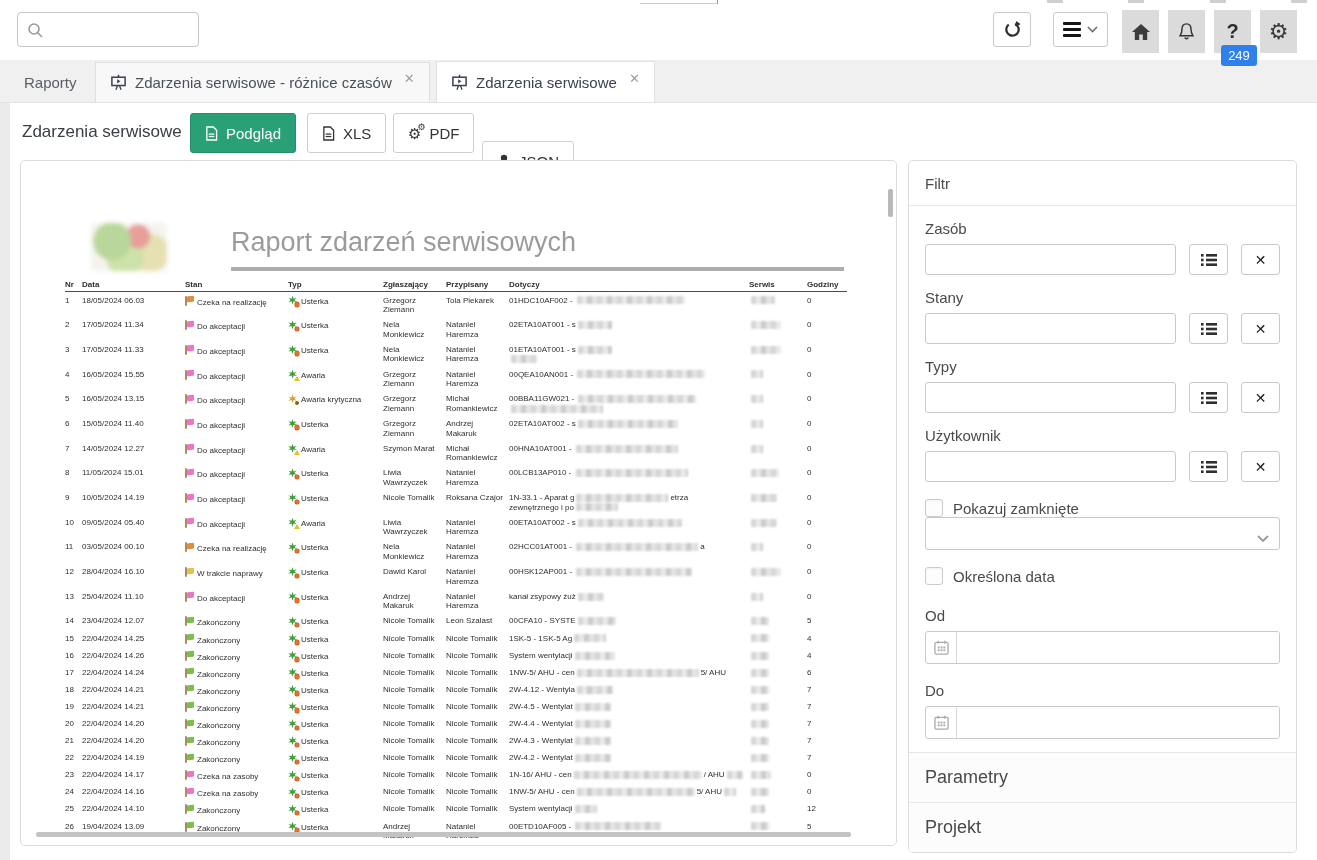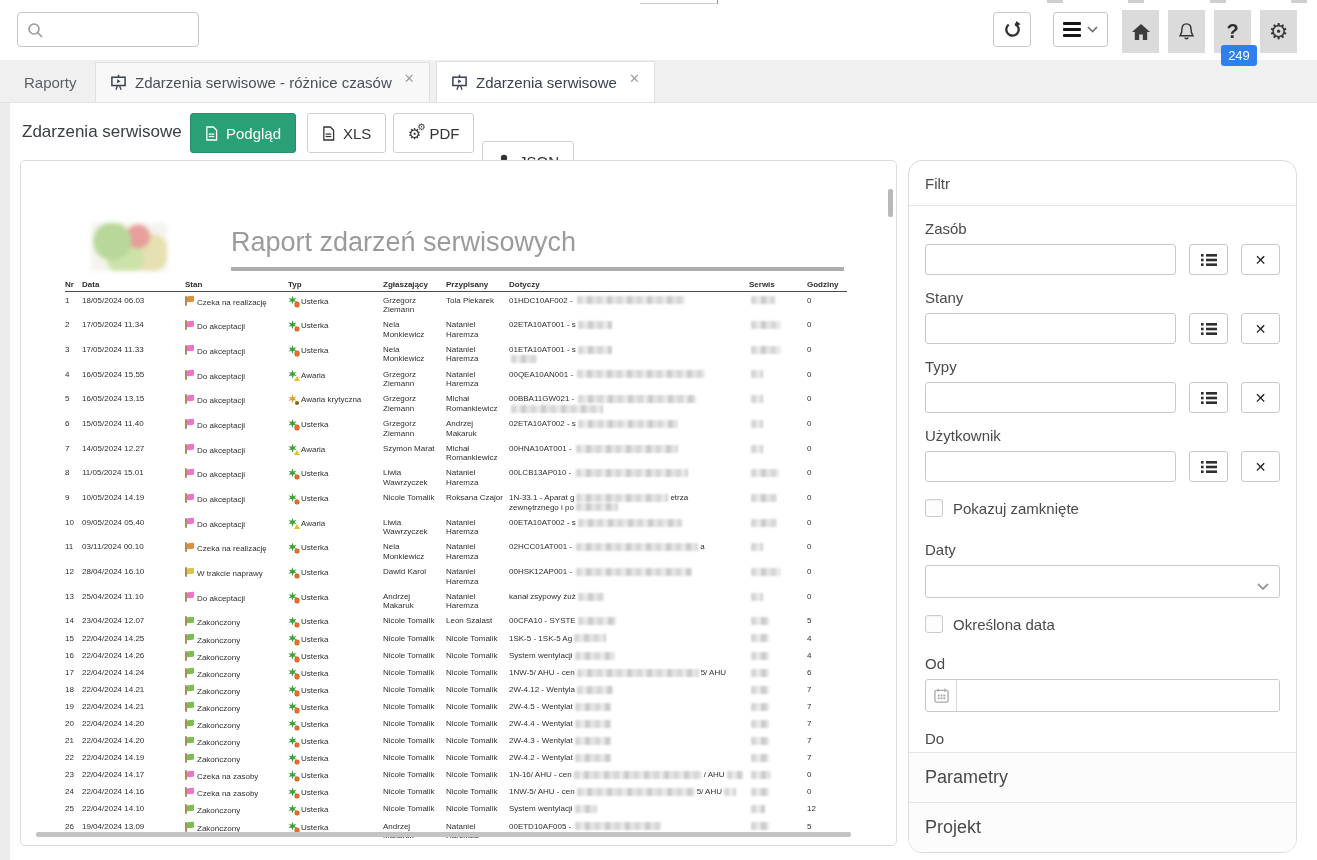--- a/index.html
+++ b/index.html
@@ -77,21 +77,21 @@
   .typ-k::before{background:#d7a232;}
   .typ-u::after{content:"";position:absolute;right:-2px;bottom:-2px;width:4.5px;height:4.5px;border-radius:50%;
                 background:#e8712a;box-shadow:0 0 0 0.5px #b4511b;}
   .typ-a::after{content:"";position:absolute;right:-3px;bottom:-2px;width:0;height:0;
                 border-left:3.5px solid transparent;border-right:3.5px solid transparent;border-bottom:5.5px solid #e3c02e;}
   .typ-k::after{content:"";position:absolute;right:-2px;bottom:-2px;width:4px;height:4px;border-radius:50%;background:#8a6516;}
   .rd{display:inline-block;vertical-align:middle;height:8px;margin:0 2px;border-radius:1px;
       background:repeating-linear-gradient(90deg,#d6d6d6 0 5px,#e9e9e9 5px 10px,#cbcbcb 10px 15px,#e3e3e3 15px 20px);
       filter:blur(1.2px);}
   
-  .sidebar{position:absolute;left:908px;top:160px;width:389px;height:693px;border:1px solid #dcdcdc;border-radius:14px;
+  .sidebar{position:absolute;left:908px;top:160px;width:389px;height:693px;border:1px solid #dcdcdc;border-radius:5px;
            background:#fff;box-sizing:border-box;overflow:hidden;}
   .sb-header{padding:14px 16px 13px;font-size:15px;color:#4a4a4a;border-bottom:1px solid #e8e8e8;cursor:pointer;}
   .sb-body{padding:0 16px;}
   .f-label{margin:14px 0 7px;font-size:15px;color:#4a4a4a;}
   .f-row{display:flex;gap:13px;align-items:center;}
   .f-input{flex:1;min-width:0;height:31px;border:1px solid #c9c9c9;border-radius:3px;box-sizing:border-box;
            padding:0 8px;font-size:14px;font-family:inherit;outline:none;}
   .icon-btn{width:39px;height:31px;border:1px solid #c9c9c9;border-radius:3px;background:#fff;display:flex;
             align-items:center;justify-content:center;flex:0 0 39px;cursor:pointer;box-sizing:border-box;}
   .chk-row{display:flex;align-items:center;gap:10px;margin-top:17px;font-size:15px;color:#4a4a4a;}
@@ -389,21 +389,21 @@
           <div>Liwia Wawrzyczek</div>
           <div>Nataniel Haremza</div>
           <div>
             <div>00ETA10AT002 - s<span class="rd" style="width: 104px;"></span></div>
           </div>
           <div><span class="rd" style="width: 26px;"></span></div>
           <div>0</div>
         </div>
         <div class="trow">
           <div>11</div>
-          <div>03/11/2024 00.10</div>
+          <div>03/05/2024 00.10</div>
           <div><span class="flag" style="color: rgb(221, 143, 61);"></span>Czeka na realizację</div>
           <div><span class="typ typ-u"></span>Usterka</div>
           <div>Nela Monkiewicz</div>
           <div>Nataniel Haremza</div>
           <div>
             <div>02HCC01AT001 - <span class="rd" style="width: 122px;"></span>a</div>
           </div>
           <div><span class="rd" style="width: 12px;"></span></div>
           <div>0</div>
         </div>
@@ -706,21 +706,20 @@
         </span>
       </div>
       <div class="icon-btn">
           <span class="xglyph">✕</span>
         </div>
     </div>
     <div class="chk-row">
       <span class="chk"></span>
       <span>Pokazuj zamknięte</span>
     </div>
-    <div class="f-label" style="margin-top:24px">Daty</div>
     <div class="select">
       <span class="chev">
         <svg width="12" height="8">
             <path d="M1 1 L6 6 L11 1" stroke="#999" stroke-width="1.8" fill="none"></path>
           </svg>
       </span>
     </div>
     <div class="chk-row">
       <span class="chk"></span>
       <span>Określona data</span>

